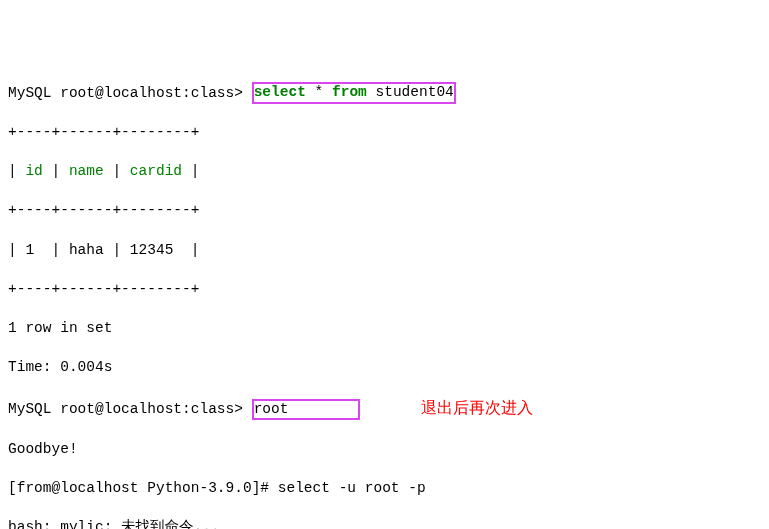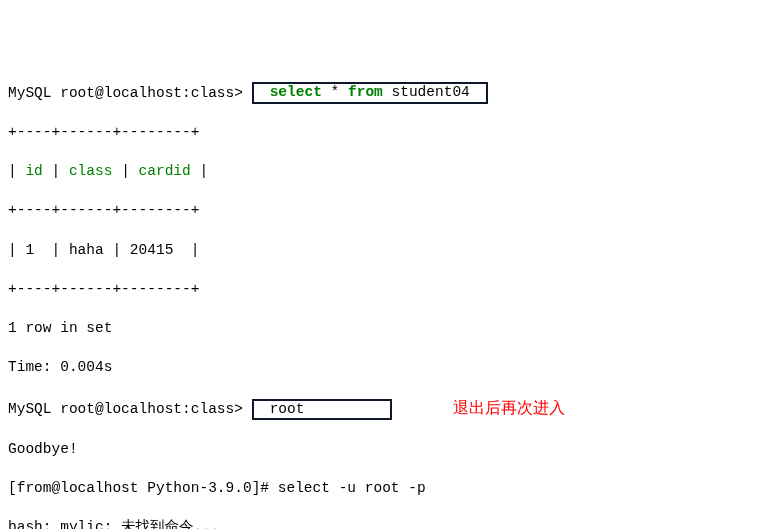--- a/index.html
+++ b/index.html
@@ -11,45 +11,45 @@
     line-height: 1.35;
     color: #000000;
     white-space: pre;
     width: 769px;
     box-sizing: border-box;
   }
   .line { display: block; }
   .kw-green { color: #008000; font-weight: bold; }
   .hdr { color: #008000; }
   .box {
-    border: 2px solid #0f172a;
-    padding: 0 16px;
+    border: 2px solid #d946ef;
+    padding: 0 0;
     display: inline-block;
     vertical-align: middle;
     line-height: 1.2;
     text-align: center;
   }
   .annot {
     color: #ff0000;
     font-family: "Microsoft YaHei", sans-serif;
     font-size: 16px;
     display: inline-block;
     white-space: normal;
   }
 </style>
 </head>
 <body>
 
 
 
 <span class="line"><span>MySQL root@localhost:class&gt;</span><span> </span><span class="box"><span class="kw-green">select</span><span> * </span><span class="kw-green">from</span><span> student04</span></span></span>
 <span class="line">+----+------+--------+</span>
-<span class="line">| <span class="hdr">id</span> | <span class="hdr">class</span> | <span class="hdr">cardid</span> |</span>
+<span class="line">| <span class="hdr">id</span> | <span class="hdr">name</span> | <span class="hdr">cardid</span> |</span>
 <span class="line">+----+------+--------+</span>
-<span class="line">| <span>1</span>  | <span>haha</span> | <span>20415</span>  |</span>
+<span class="line">| <span>1</span>  | <span>haha</span> | <span>12345</span>  |</span>
 <span class="line">+----+------+--------+</span>
 <span class="line">1 row in set</span>
 <span class="line">Time: 0.004s</span>
 <span class="line"><span>MySQL root@localhost:class&gt;</span> <span class="box"><span>root</span><span>        </span></span>       <span class="annot">退出后再次进入</span></span>
 <span class="line">Goodbye!</span>
 <span class="line"><span>[from@localhost Python-3.9.0]#</span><span> select -u root -p</span></span>
 <span class="line">bash: mylic: 未找到命令...</span>
 
 
 

